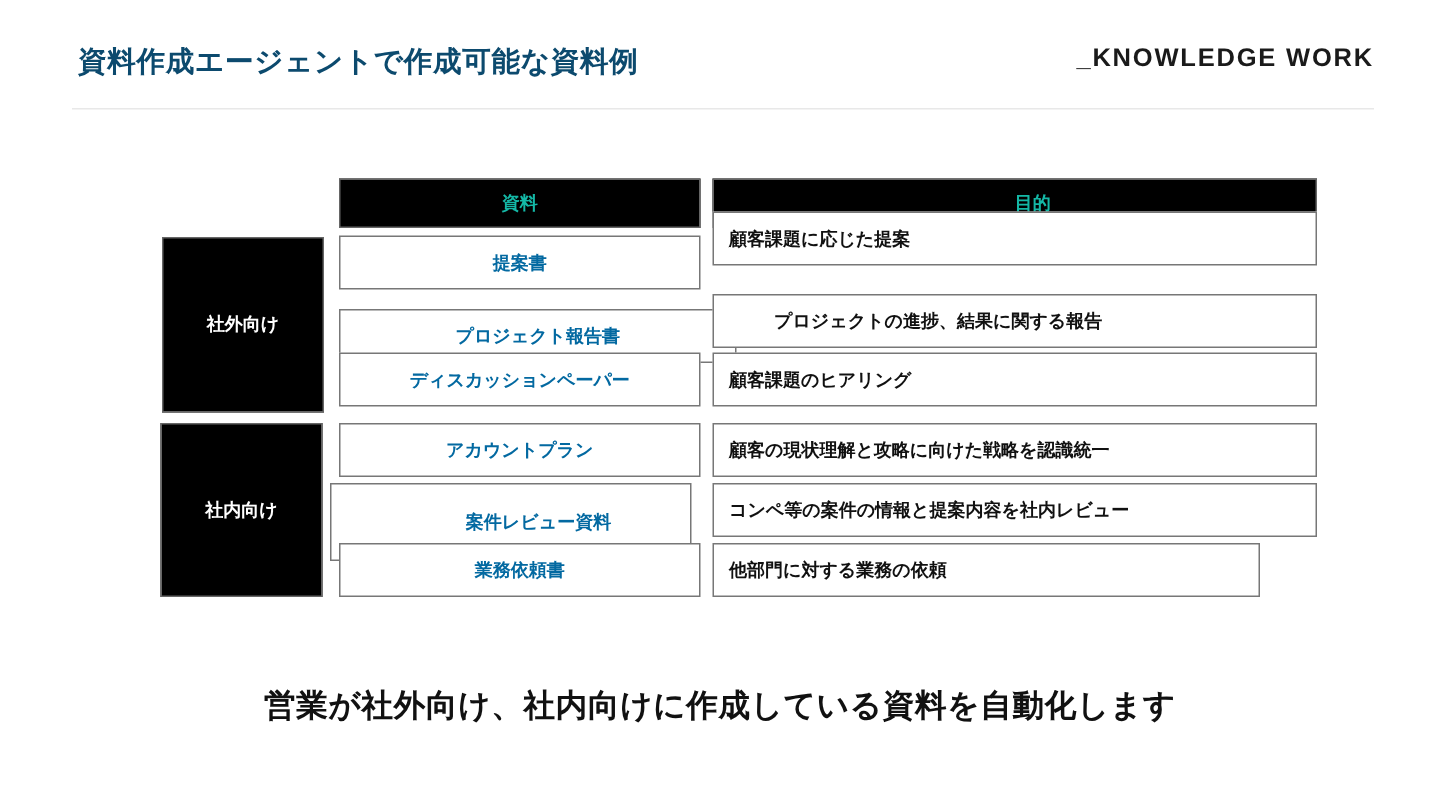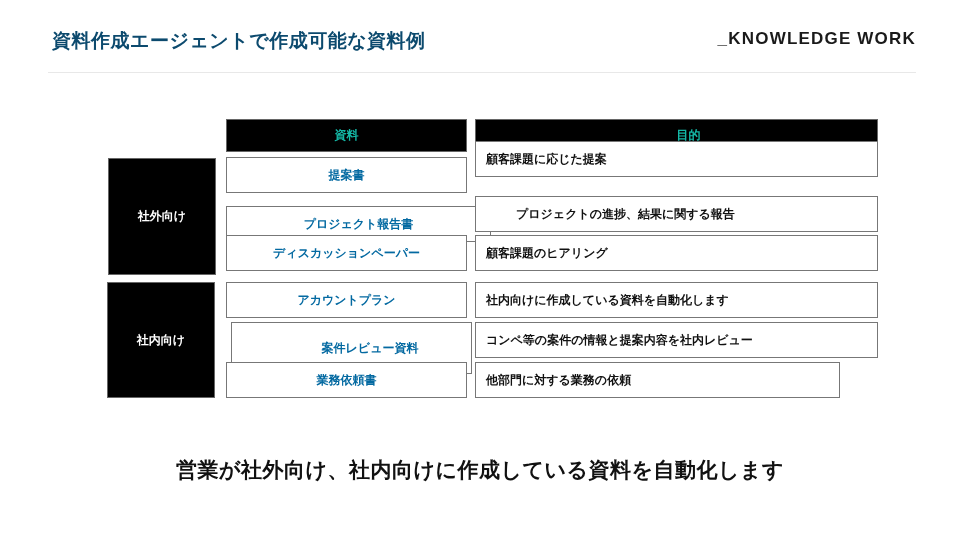--- a/index.html
+++ b/index.html
@@ -49,22 +49,22 @@
 
   <div class="cell doc" style="left:226px; top:196px; width:265px; height:36px;margin-top:10px;">プロジェクト報告書</div>
   <div class="cell pur" style="left:475px; top:196px; width:403px; height:36px;padding-left:40px;">プロジェクトの進捗、結果に関する報告</div>
 
   <div class="cell doc" style="left:226px; top:235px; width:241px; height:36px;">ディスカッションペーパー</div>
   <div class="cell pur" style="left:475px; top:235px; width:403px; height:36px;">顧客課題のヒアリング</div>
 
   <div class="cell grp" style="left:107px; top:282px; width:108px; height:116px;">社内向け</div>
 
   <div class="cell doc" style="left:226px; top:282px; width:241px; height:36px;">アカウントプラン</div>
-  <div class="cell pur" style="left:475px; top:282px; width:403px; height:36px;">社内向けに作成している資料を自動化します</div>
+  <div class="cell pur" style="left:475px; top:282px; width:403px; height:36px;">顧客の現状理解と攻略に向けた戦略を認識統一</div>
 
-  <div class="cell doc" style="left:231px; top:322px; width:241px; height:52px;padding-left:37px;">案件レビュー資料</div>
+  <div class="cell doc" style="left:220px; top:322px; width:241px; height:52px;padding-left:37px;">案件レビュー資料</div>
   <div class="cell pur" style="left:475px; top:322px; width:403px; height:36px;">コンペ等の案件の情報と提案内容を社内レビュー</div>
 
   <div class="cell doc" style="left:226px; top:362px; width:241px; height:36px;">業務依頼書</div>
   <div class="cell pur" style="left:475px; top:362px; width:365px; height:36px;">他部門に対する業務の依頼</div>
 </div>
 
 <div class="footer">営業が社外向け、社内向けに作成している資料を自動化します</div>
 
 </body></html>

